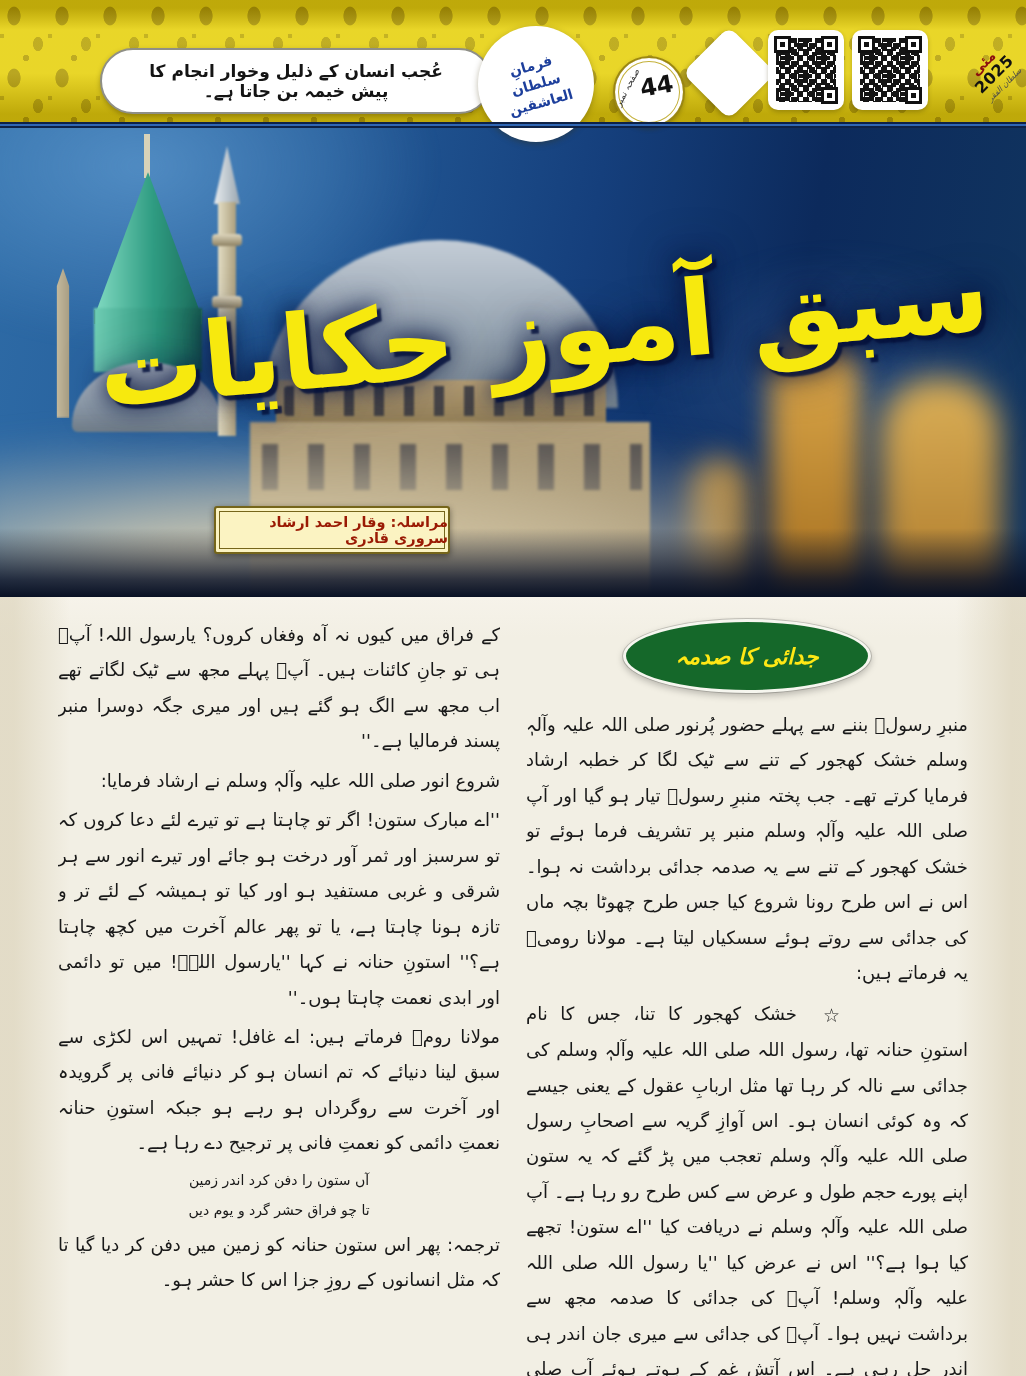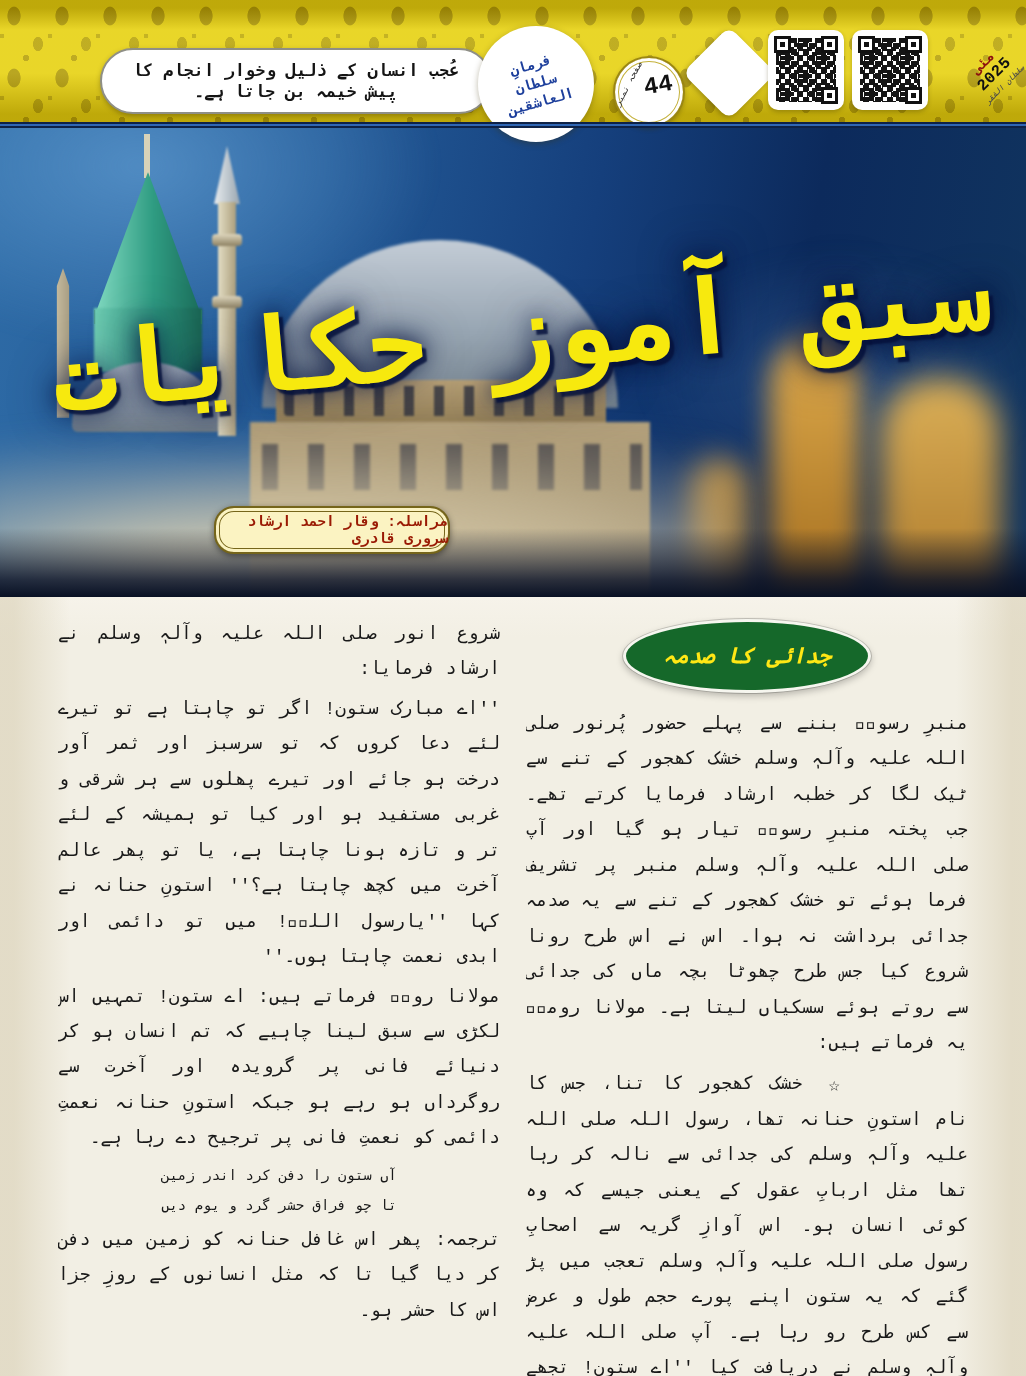--- a/index.html
+++ b/index.html
@@ -1,20 +1,20 @@
 <!DOCTYPE html>
 <html lang="ur" dir="rtl"><head>
 <meta charset="utf-8">
 <style>
   * { margin:0; padding:0; box-sizing:border-box; }
   html,body { background:#555; }
   body { font-family:"DejaVu Sans", sans-serif; }
   #page {
     position:relative; width:1026px; height:1376px; margin:0 auto;
-    background:#f3f0e5; overflow:hidden; direction:rtl;font-family:Liberation Mono, monospace;
+    background:#f3f0e5; overflow:hidden; direction:rtl;
   }
 
   
   .header {
     position:absolute; top:0; left:0; width:1026px; height:122px;
     background-color:#e2cc0e;
     background-image:
       linear-gradient(180deg, rgba(125,104,2,.35) 0 8px, rgba(255,244,120,.25) 30px 60%, rgba(125,104,2,.35) calc(100% - 8px)),
       radial-gradient(ellipse 12px 17px at 14px 16px, rgba(158,137,4,.95) 52%, transparent 58%),
       radial-gradient(ellipse 9px 13px at 38px 44px, rgba(158,137,4,.8) 52%, transparent 58%),
@@ -154,21 +154,21 @@
     background:linear-gradient(180deg, transparent, rgba(8,16,38,.82) 75%, #091124); }
   .hero-title {
     position:absolute; right:36px; top:138px; width:780px;
     text-align:center; white-space:nowrap; transform:rotate(-5deg);
     font-size:104px; font-weight:bold; color:#f7e90e; letter-spacing:2px;
     text-shadow:0 0 22px rgba(6,18,60,.95), 4px 5px 2px rgba(6,18,60,.85), 0 0 46px rgba(6,18,60,.8);
     z-index:6;
   }
   .byline {
     position:absolute; left:214px; top:378px; width:236px; height:48px;
-    background:#fbf3c2; border:2px solid #75651a; border-radius:20px;
+    background:#fbf3c2; border:2px solid #75651a; border-radius:3px;
     box-shadow:inset 0 0 0 3px #fbf3c2, inset 0 0 0 4px #75651a, 0 2px 6px rgba(0,0,0,.45);
     display:flex; align-items:center; justify-content:center;
     font-size:14.5px; font-weight:bold; color:#9a1a04; z-index:6;
   }
 
   
   .content {
     position:absolute; top:597px; left:0; width:1026px; height:779px;
     background:
       linear-gradient(90deg, rgba(214,204,176,.55) 0 14px, transparent 70px calc(100% - 70px), rgba(214,204,176,.55) calc(100% - 14px)),
@@ -269,24 +269,25 @@
         <div class="heading-wrap">
           <div class="section-oval">
             <span>جدائی کا صدمہ</span>
           </div>
         </div>
         <p class="para">منبرِ رسولؐ بننے سے پہلے حضور پُرنور صلی اللہ علیہ وآلہٖ وسلم خشک کھجور کے تنے سے ٹیک لگا کر خطبہ ارشاد فرمایا کرتے تھے۔ جب پختہ منبرِ رسولؐ تیار ہو گیا اور آپ صلی اللہ علیہ وآلہٖ وسلم منبر پر تشریف فرما ہوئے تو خشک کھجور کے تنے سے یہ صدمہ جدائی برداشت نہ ہوا۔ اس نے اس طرح رونا شروع کیا جس طرح چھوٹا بچہ ماں کی جدائی سے روتے ہوئے سسکیاں لیتا ہے۔ مولانا رومیؒ یہ فرماتے ہیں:</p>
         <p class="para indent"><span class="star">☆</span><span>خشک کھجور کا تنا، جس کا نام استونِ حنانہ تھا، رسول اللہ صلی اللہ علیہ وآلہٖ وسلم کی جدائی سے نالہ کر رہا تھا مثل اربابِ عقول کے یعنی جیسے کہ وہ کوئی انسان ہو۔ اس آوازِ گریہ سے اصحابِ رسول صلی اللہ علیہ وآلہٖ وسلم تعجب میں پڑ گئے کہ یہ ستون اپنے پورے حجم طول و عرض سے کس طرح رو رہا ہے۔ آپ صلی اللہ علیہ وآلہٖ وسلم نے دریافت کیا ''اے ستون! تجھے کیا ہوا ہے؟'' اس نے عرض کیا ''یا رسول اللہ صلی اللہ علیہ وآلہٖ وسلم! آپؐ کی جدائی کا صدمہ مجھ سے برداشت نہیں ہوا۔ آپؐ کی جدائی سے میری جان اندر ہی اندر جل رہی ہے۔ اس آتشِ غم کے ہوتے ہوئے آپ صلی اللہ علیہ وآلہٖ وسلم</span></p>
       </div>
 
       <div class="col">
+        <p class="para">کے فراق میں کیوں نہ آہ وفغاں کروں؟ یارسول اللہ! آپؐ ہی تو جانِ کائنات ہیں۔ آپؐ پہلے مجھ سے ٹیک لگاتے تھے اب مجھ سے الگ ہو گئے ہیں اور میری جگہ دوسرا منبر پسند فرمالیا ہے۔''</p>
         <p class="para">شروع انور صلی اللہ علیہ وآلہٖ وسلم نے ارشاد فرمایا:</p>
-        <p class="para">''اے مبارک ستون! اگر تو چاہتا ہے تو تیرے لئے دعا کروں کہ تو سرسبز اور ثمر آور درخت ہو جائے اور تیرے پھلوں سے ہر شرقی و غربی مستفید ہو اور کیا تو ہمیشہ کے لئے تر و تازہ ہونا چاہتا ہے، یا تو پھر عالم آخرت میں کچھ چاہتا ہے؟'' استونِ حنانہ نے کہا ''یارسول اللہؐ! میں تو دائمی اور ابدی نعمت چاہتا ہوں۔''</p>
-        <p class="para">مولانا رومؒ فرماتے ہیں: اے ستون! تمہیں اس لکڑی سے سبق لینا چاہیے کہ تم انسان ہو کر دنیائے فانی پر گرویدہ اور آخرت سے روگرداں ہو رہے ہو جبکہ استونِ حنانہ نعمتِ دائمی کو نعمتِ فانی پر ترجیح دے رہا ہے۔</p>
+        <p class="para">''اے مبارک ستون! اگر تو چاہتا ہے تو تیرے لئے دعا کروں کہ تو سرسبز اور ثمر آور درخت ہو جائے اور تیرے انور سے ہر شرقی و غربی مستفید ہو اور کیا تو ہمیشہ کے لئے تر و تازہ ہونا چاہتا ہے، یا تو پھر عالم آخرت میں کچھ چاہتا ہے؟'' استونِ حنانہ نے کہا ''یارسول اللہؐ! میں تو دائمی اور ابدی نعمت چاہتا ہوں۔''</p>
+        <p class="para">مولانا رومؒ فرماتے ہیں: اے غافل! تمہیں اس لکڑی سے سبق لینا دنیائے کہ تم انسان ہو کر دنیائے فانی پر گرویدہ اور آخرت سے روگرداں ہو رہے ہو جبکہ استونِ حنانہ نعمتِ دائمی کو نعمتِ فانی پر ترجیح دے رہا ہے۔</p>
         <p class="verse">آں ستون را دفن کرد اندر زمین</p>
         <p class="verse">تا چو فراق حشر گرد و یوم دیں</p>
-        <p class="para trans">ترجمہ: پھر اس غافل حنانہ کو زمین میں دفن کر دیا گیا تا کہ مثل انسانوں کے روزِ جزا اس کا حشر ہو۔</p>
+        <p class="para trans">ترجمہ: پھر اس ستون حنانہ کو زمین میں دفن کر دیا گیا تا کہ مثل انسانوں کے روزِ جزا اس کا حشر ہو۔</p>
       </div>
 
     </div>
   </div>
 
 </div>
 
 </body></html>

